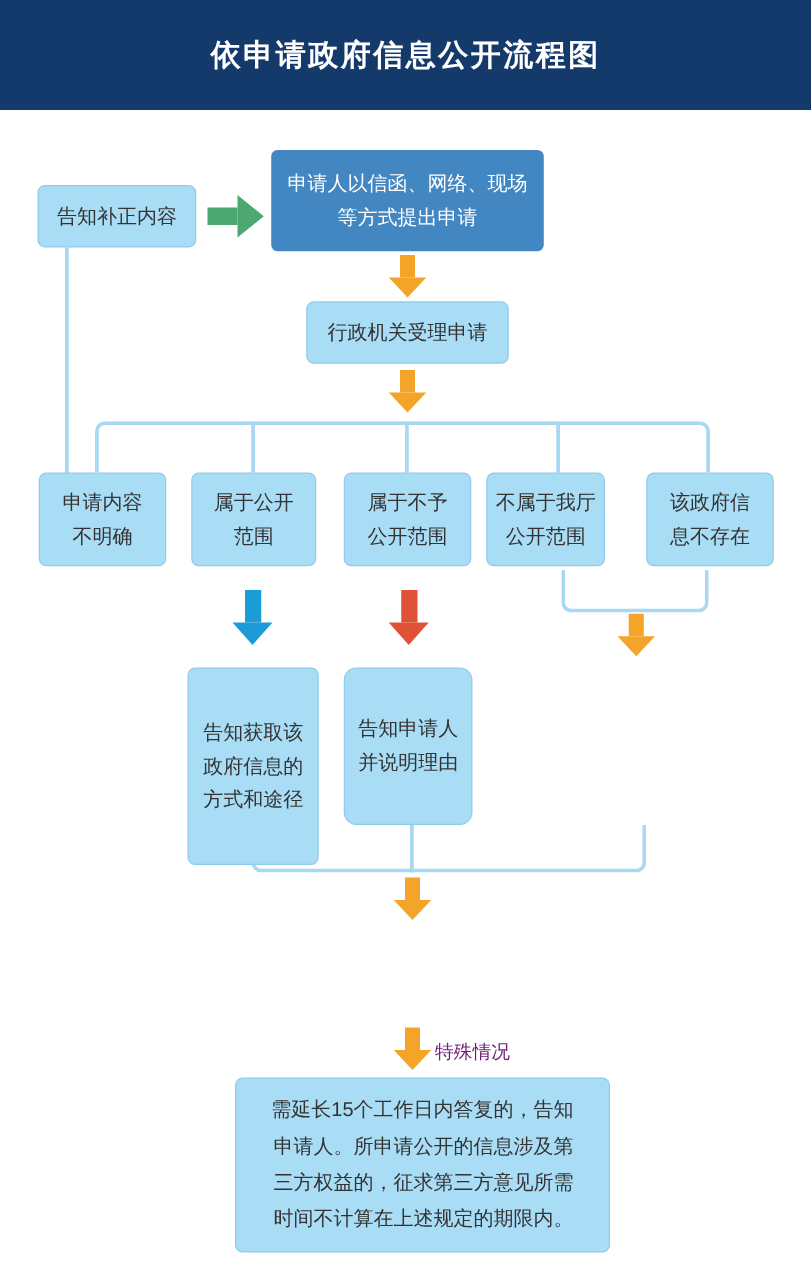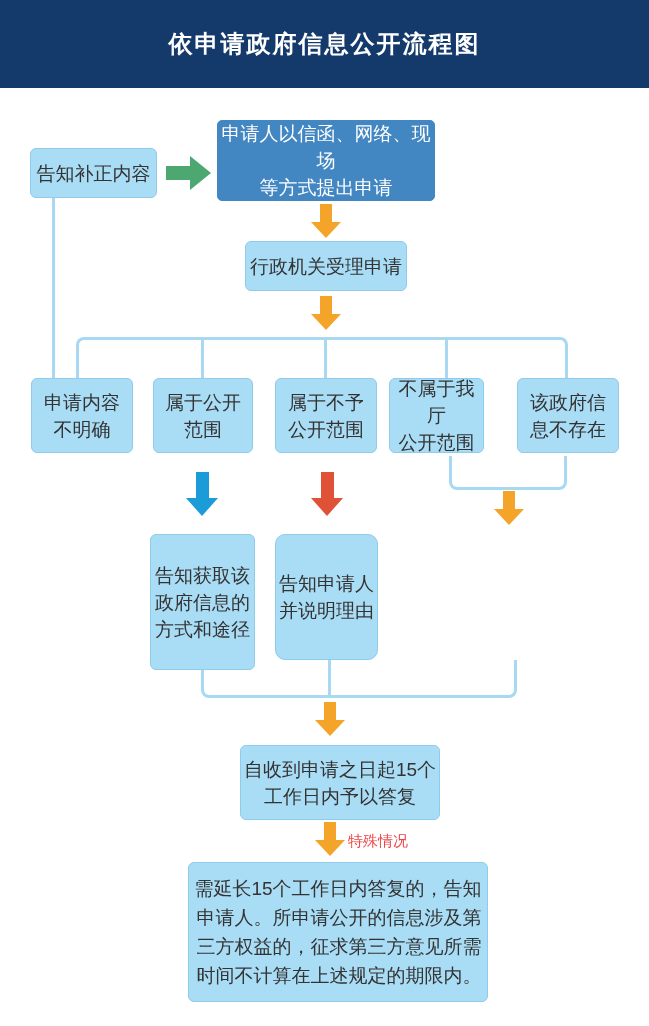--- a/index.html
+++ b/index.html
@@ -7,21 +7,21 @@
   #canvas{position:relative;width:649px;height:1026px;background:#ffffff;overflow:hidden;}
 
   
   .hdr{position:absolute;left:0;top:0;width:649px;height:88px;background:#14396B;
        display:flex;align-items:center;justify-content:center;}
   .hdr .t{color:#ffffff;font-size:24px;font-weight:bold;letter-spacing:2px;}
 
   
   .box{position:absolute;background:#A9DCF5;border:1px solid #8FCBEB;border-radius:6px;
        display:flex;align-items:center;justify-content:center;text-align:center;
-       color:#333333;font-size:19px;line-height:27px;box-sizing:border-box;padding:4px 0;}
+       color:#333333;font-size:16px;line-height:27px;box-sizing:border-box;padding:4px 0;}
   .box span{white-space:pre-line;}
   .box.dark{background:#4286C2;border:1px solid #4286C2;color:#ffffff;border-radius:5px;}
   .box.dark span{color:#ffffff;}
 
   
   .vline{position:absolute;width:3px;background:#A9D9F2;}
   .bracket-top{position:absolute;border-top:3px solid #A9D9F2;border-left:3px solid #A9D9F2;
        border-right:3px solid #A9D9F2;border-radius:8px 8px 0 0;box-sizing:border-box;}
   .bracket-bot{position:absolute;border-bottom:3px solid #A9D9F2;border-left:3px solid #A9D9F2;
        border-right:3px solid #A9D9F2;border-radius:0 0 8px 8px;box-sizing:border-box;}
@@ -39,21 +39,21 @@
   .arr-d.blue .head{border-top:18px solid #1B9BD8;}
   .arr-d.red .shaft{background:#DF5237;}
   .arr-d.red .head{border-top:18px solid #DF5237;}
 
   
   .arr-r{position:absolute;display:flex;align-items:center;}
   .arr-r .shaft{height:14px;width:24px;background:#4CA870;}
   .arr-r .head{width:0;height:0;border-top:17px solid transparent;border-bottom:17px solid transparent;
        border-left:21px solid #4CA870;}
 
-  .flow-label{position:absolute;color:#ef4444;font-size:15px;}
+  .flow-label{position:absolute;color:#701a75;font-size:15px;}
 </style>
 </head>
 <body>
 
 <div id="canvas">
 
   <div class="hdr">
     <div class="t">依申请政府信息公开流程图</div>
   </div>
 
@@ -125,34 +125,30 @@
   </div>
   <div class="box" style="left:389px;top:378px;width:95px;height:75px;">
     <span>不属于我厅
 公开范围</span>
   </div>
   <div class="box" style="left:517px;top:378px;width:102px;height:75px;text-align:center;">
     <span>该政府信
 息不存在</span>
   </div>
 
-  <div class="box" style="left:150px;top:534px;width:105px;height:136px;">
+  <div class="box" style="left:150px;top:534px;width:105px;height:158px;">
     <span>告知获取该
 政府信息的
 方式和途径</span>
   </div>
   <div class="box" style="left:275px;top:534px;width:103px;height:126px;border-radius:10px;">
     <span>告知申请人
 并说明理由</span>
   </div>
 
-  <div class="box" style="left:240px;top:745px;width:200px;height:75px;">
-    <span>自收到申请之日起15个
-工作日内予以答复</span>
-  </div>
 
   <div class="box" style="left:188px;top:862px;width:300px;height:140px;line-height:29px;text-align:right;">
     <span>需延长15个工作日内答复的，告知
 申请人。所申请公开的信息涉及第
 三方权益的，征求第三方意见所需
 时间不计算在上述规定的期限内。</span>
   </div>
 
 </div>
 

